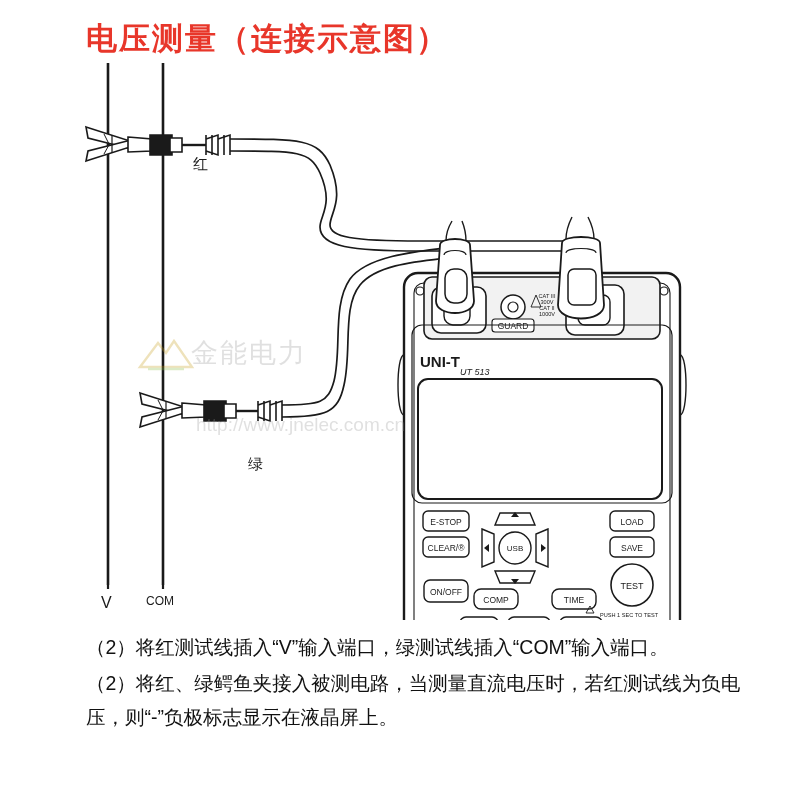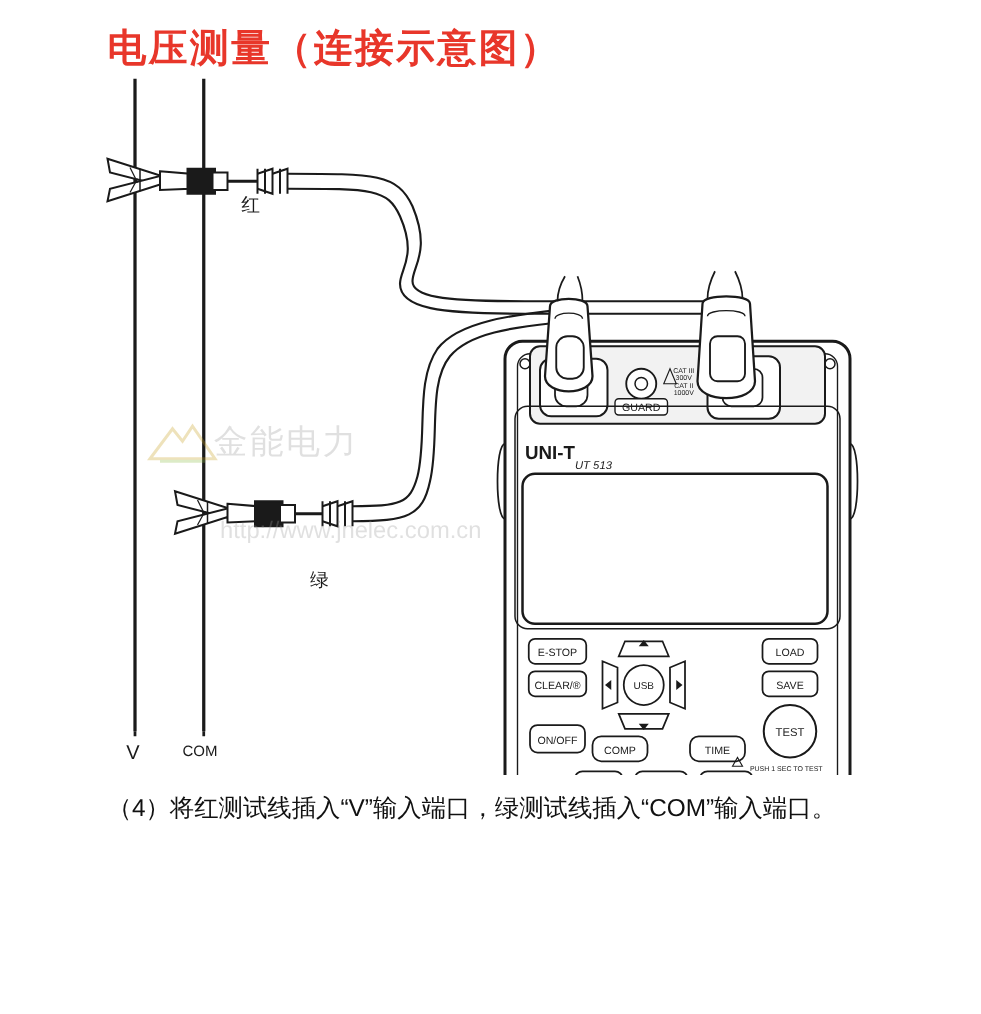--- a/index.html
+++ b/index.html
@@ -49,21 +49,21 @@
     white-space: nowrap;
   }
   #label-red   { left: 193px; top: 155px; }
   #label-green { left: 248px; top: 455px; }
   #label-v     { left: 101px; top: 594px; font-size: 16px; }
   #label-com   { left: 146px; top: 594px; font-size: 12px; }
 
   
   #watermark {
     position: absolute;
-    left: 116px;
+    left: 136px;
     top: 325px;
     width: 400px;
     height: 130px;
     opacity: 0.30;
     pointer-events: none;
   }
   #wm-text1 {
     position: absolute;
     left: 55px;
     top: 10px;
@@ -298,16 +298,17 @@
   <div id="watermark">
     <svg id="wm-mark" viewBox="0 0 60 45">
       <path d="M4 34 L22 10 L30 20 L38 8 L56 34 Z" fill="none" stroke="#c8a020" stroke-width="2.4"></path>
       <path d="M12 36 L48 36" stroke="#8fbf4a" stroke-width="2.4"></path>
     </svg>
     <div id="wm-text1">金能电力</div>
     <div id="wm-text2">http://www.jnelec.com.cn</div>
   </div>
 
   <div id="desc">
-    <p>（4）将红测试线插入“V”输入端口，绿测试线插入“COM”输入端口。</p>
+    <p>（2）将红测试线插入“V”输入端口，绿测试线插入“COM”输入端口。</p>
+    <p>（2）将红、绿鳄鱼夹接入被测电路，当测量直流电压时，若红测试线为负电压，则“-”负极标志显示在液晶屏上。</p>
   </div>
 
 </div>
 
 </body></html>

